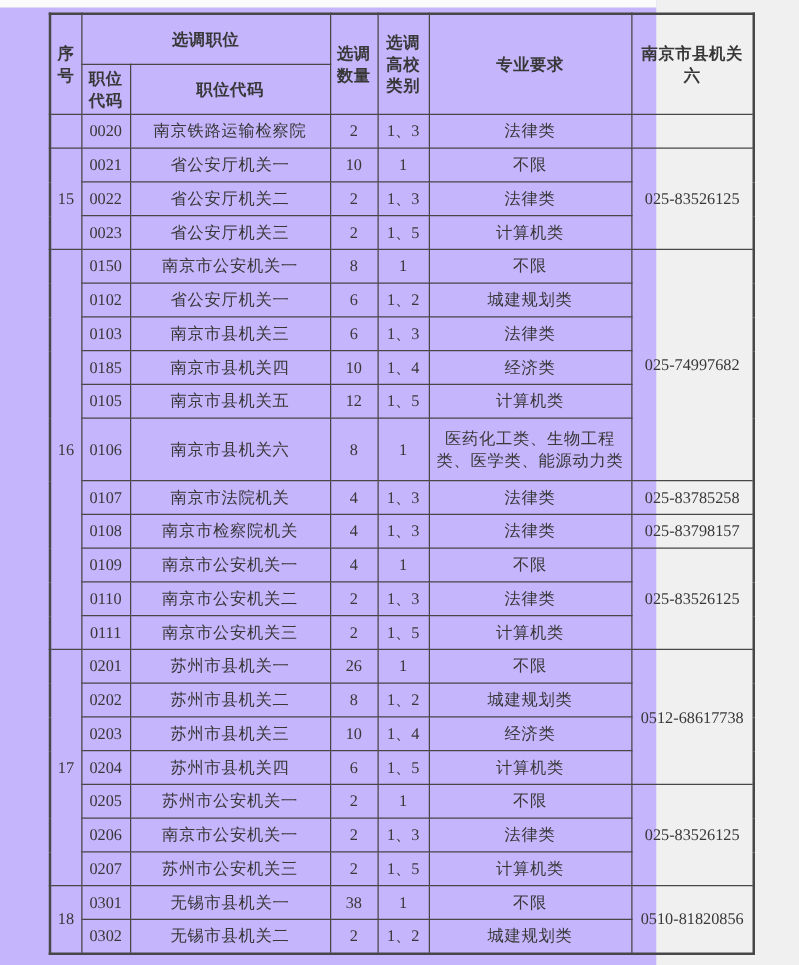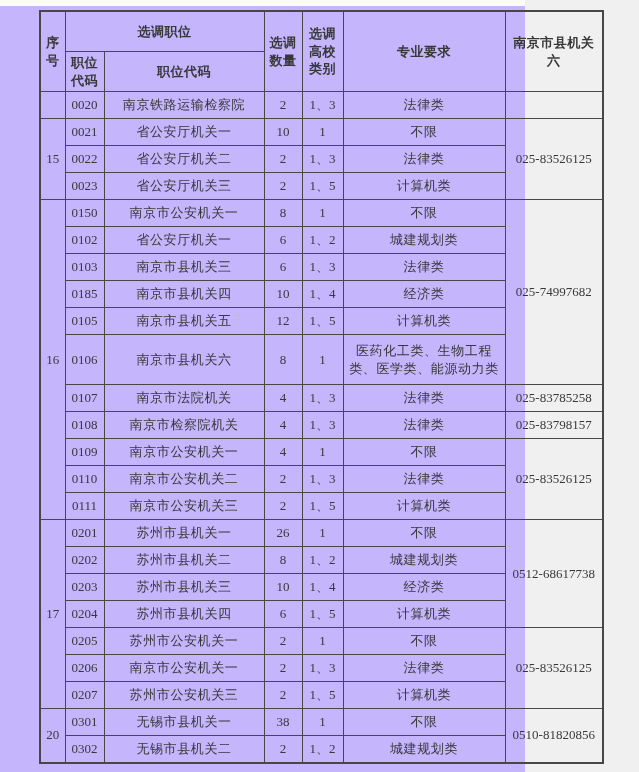--- a/index.html
+++ b/index.html
@@ -253,21 +253,21 @@
           <td data-name="cell-major">法律类</td>
         </tr>
         <tr data-name="table-row">
           <td data-name="cell-position-code">0207</td>
           <td data-name="cell-position-name">苏州市公安机关三</td>
           <td data-name="cell-count">2</td>
           <td data-name="cell-category">1、5</td>
           <td data-name="cell-major">计算机类</td>
         </tr>
         <tr data-name="table-row">
-          <td data-name="cell-serial" rowspan="2">20</td>
+          <td data-name="cell-serial" rowspan="2">18</td>
           <td data-name="cell-position-code">0301</td>
           <td data-name="cell-position-name">无锡市县机关一</td>
           <td data-name="cell-count">38</td>
           <td data-name="cell-category">1</td>
           <td data-name="cell-major">不限</td>
           <td data-name="cell-phone" rowspan="2">0510-81820856</td>
         </tr>
         <tr data-name="table-row">
           <td data-name="cell-position-code">0302</td>
           <td data-name="cell-position-name">无锡市县机关二</td>

